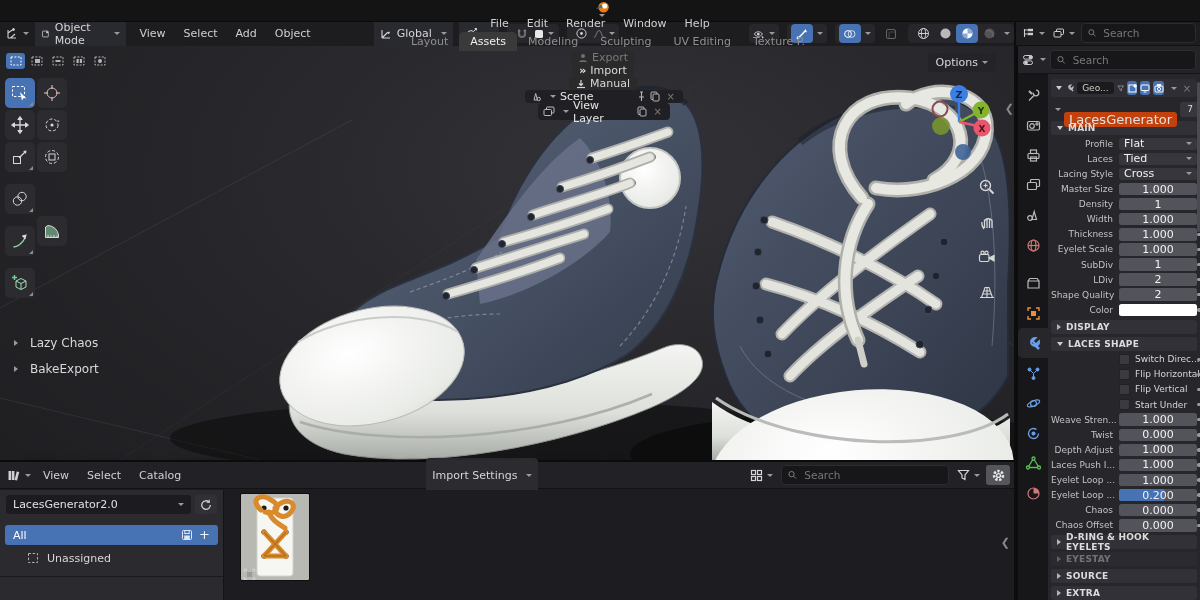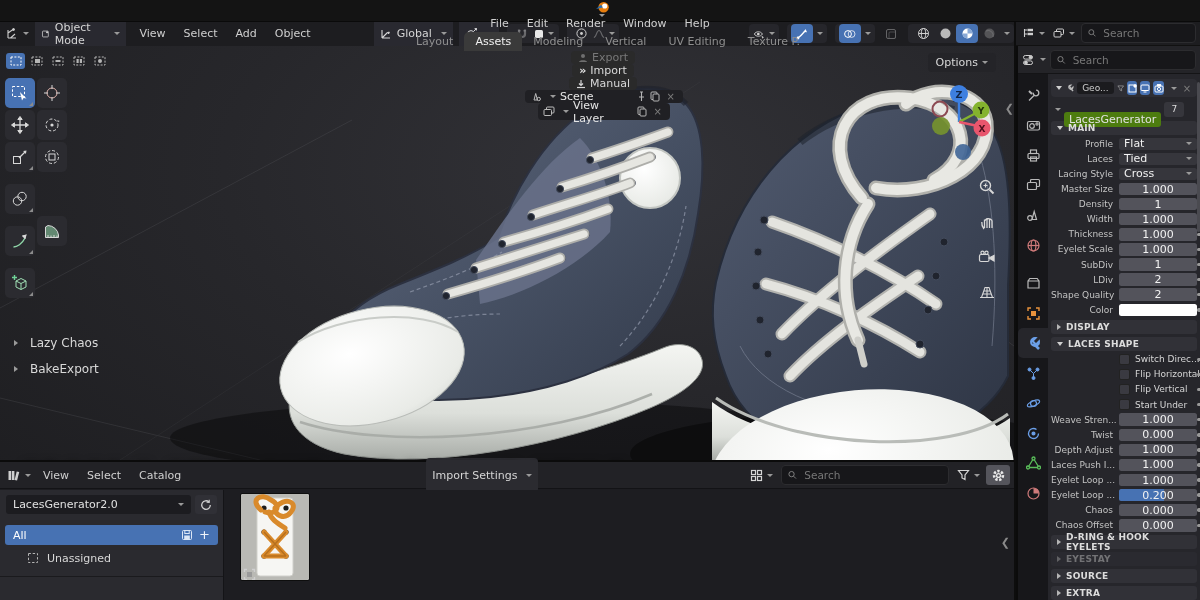--- a/index.html
+++ b/index.html
@@ -77,21 +77,21 @@
   .props-search{height:27px;display:flex;align-items:center;padding:0 4px;gap:4px;background:#242428;border-bottom:1px solid #141416;}
   .props-body{display:flex;height:527px;}
   .ptabs{width:30px;background:#17171a;display:flex;flex-direction:column;align-items:center;padding-top:6px;gap:0;}
   .ptab{width:30px;height:30px;display:flex;align-items:center;justify-content:center;}
   .ptab.active{background:#26262b;border-radius:5px 0 0 5px;}
   .pcontent{flex:1;background:#26262b;padding:5px 3px 0 3px;overflow:hidden;position:relative;}
   .mod-header{height:18px;background:#2e2e34;border-radius:4px;display:flex;align-items:center;padding:0 3px;gap:3px;}
   .mod-name-tag{background:#1b1b1e;border-radius:3px;color:#cdcdcd;font-size:9px;padding:1px 5px;}
   .mh-toggle{width:15px;height:14px;border-radius:3px;background:#4772b3;display:flex;align-items:center;justify-content:center;}
   .ng-row{height:18px;display:flex;align-items:center;margin-top:3px;gap:3px;padding:0 1px;}
-  .ng-field{flex:1;background:#4d7c0f;border-radius:3px;color:#e2e2e2;font-size:11px;height:15px;display:flex;align-items:center;padding:0 5px;margin-top:20px;}
+  .ng-field{flex:1;background:#c2410c;border-radius:3px;color:#e2e2e2;font-size:13px;height:15px;display:flex;align-items:center;padding:0 5px;margin-top:20px;}
   .ng-btn{background:#36363c;border-radius:3px;color:#ddd;font-size:9px;height:15px;min-width:14px;display:flex;align-items:center;justify-content:center;padding:0 3px;}
   .psection{height:14px;background:#3030364;border-radius:3px;display:flex;align-items:center;
             color:#dcdcdc;font-size:9px;font-weight:bold;letter-spacing:.2px;padding:0 6px;margin:3px 0 2px 0;background:#313137;}
   .psection.dim{opacity:.42;}
   .prow{height:13.5px;margin:0 0 1.6px 0;display:flex;align-items:center;}
   .plabel{width:62px;text-align:right;color:#c3c3c3;font-size:9px;padding-right:6px;flex:none;
           white-space:nowrap;overflow:hidden;}
   .pfield{width:78px;height:12.5px;border-radius:2.5px;display:flex;align-items:center;position:relative;flex:none;overflow:hidden;}
   .pfield.num{background:#53535b;justify-content:center;}
   .pfield.drop{background:#36363c;justify-content:space-between;padding:0 5px;width:68px;}
@@ -141,21 +141,21 @@
       <span class="menu-item">Edit</span>
       <span class="menu-item">Render</span>
       <span class="menu-item">Window</span>
       <span class="menu-item">Help</span>
     </div>
   <div class="ws-tabs">
 
   <div class="ws-tab">Layout</div>
       <div class="ws-tab active">Assets</div>
       <div class="ws-tab">Modeling</div>
-      <div class="ws-tab">Vertical</div>
+      <div class="ws-tab">Sculpting</div>
       <div class="ws-tab">UV Editing</div>
       <div class="ws-tab">Texture P.</div>
     </div>
   <div class="act-btn dim">
     <span>
         <svg width="10" height="10" viewBox="0 0 10 10">
           <circle cx="5" cy="3" r="2" fill="#6f6f6f"></circle>
           <path d="M1 9 C1 6.5 9 6.5 9 9 Z" fill="#6f6f6f"></path>
         </svg>
       </span>

